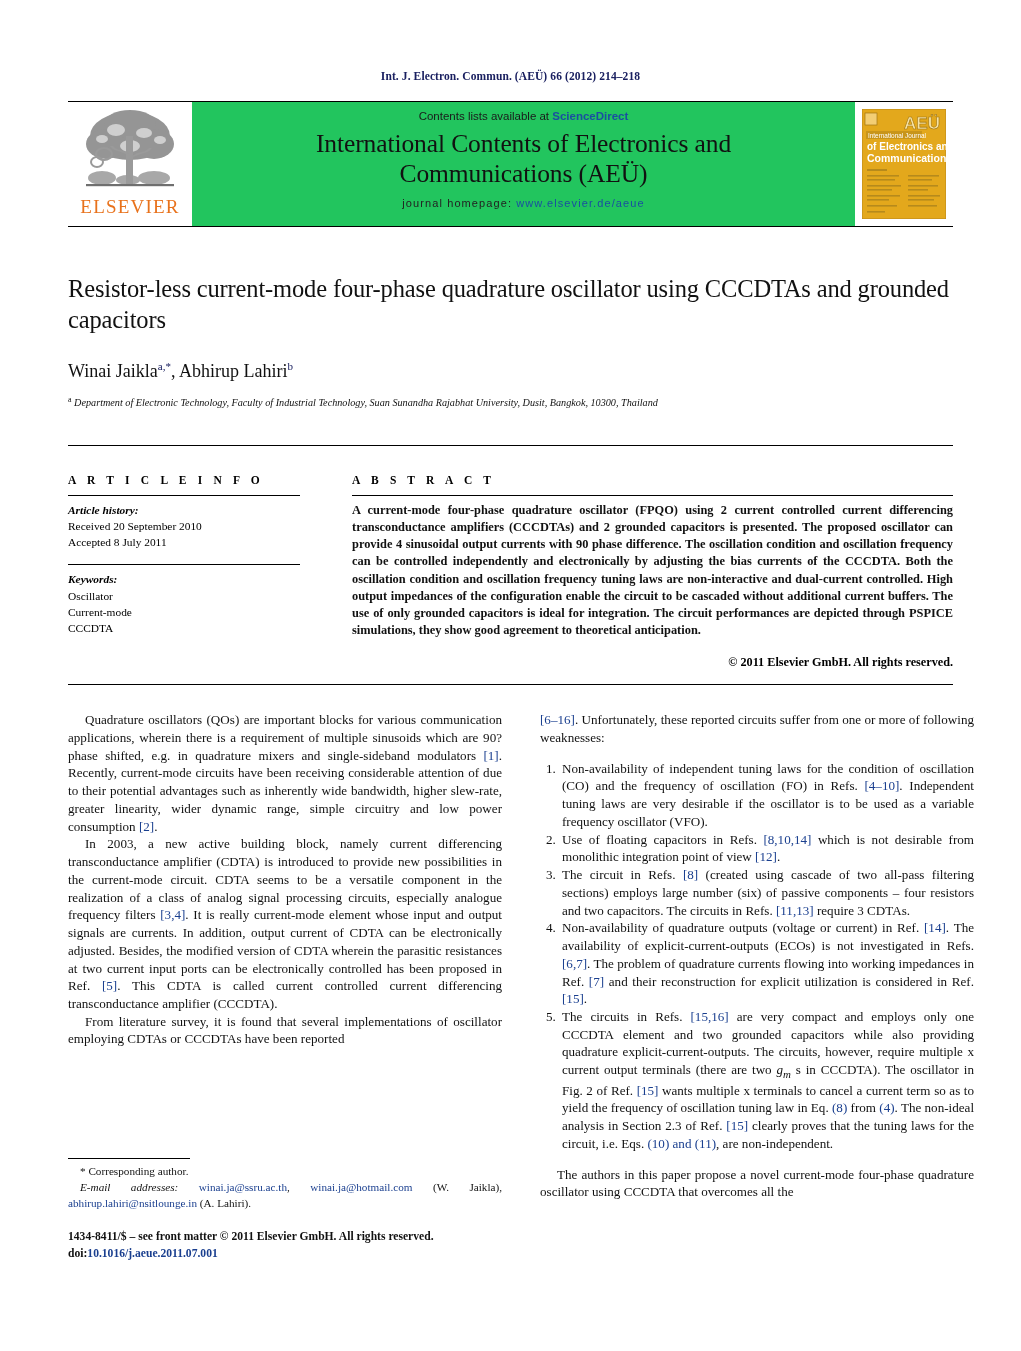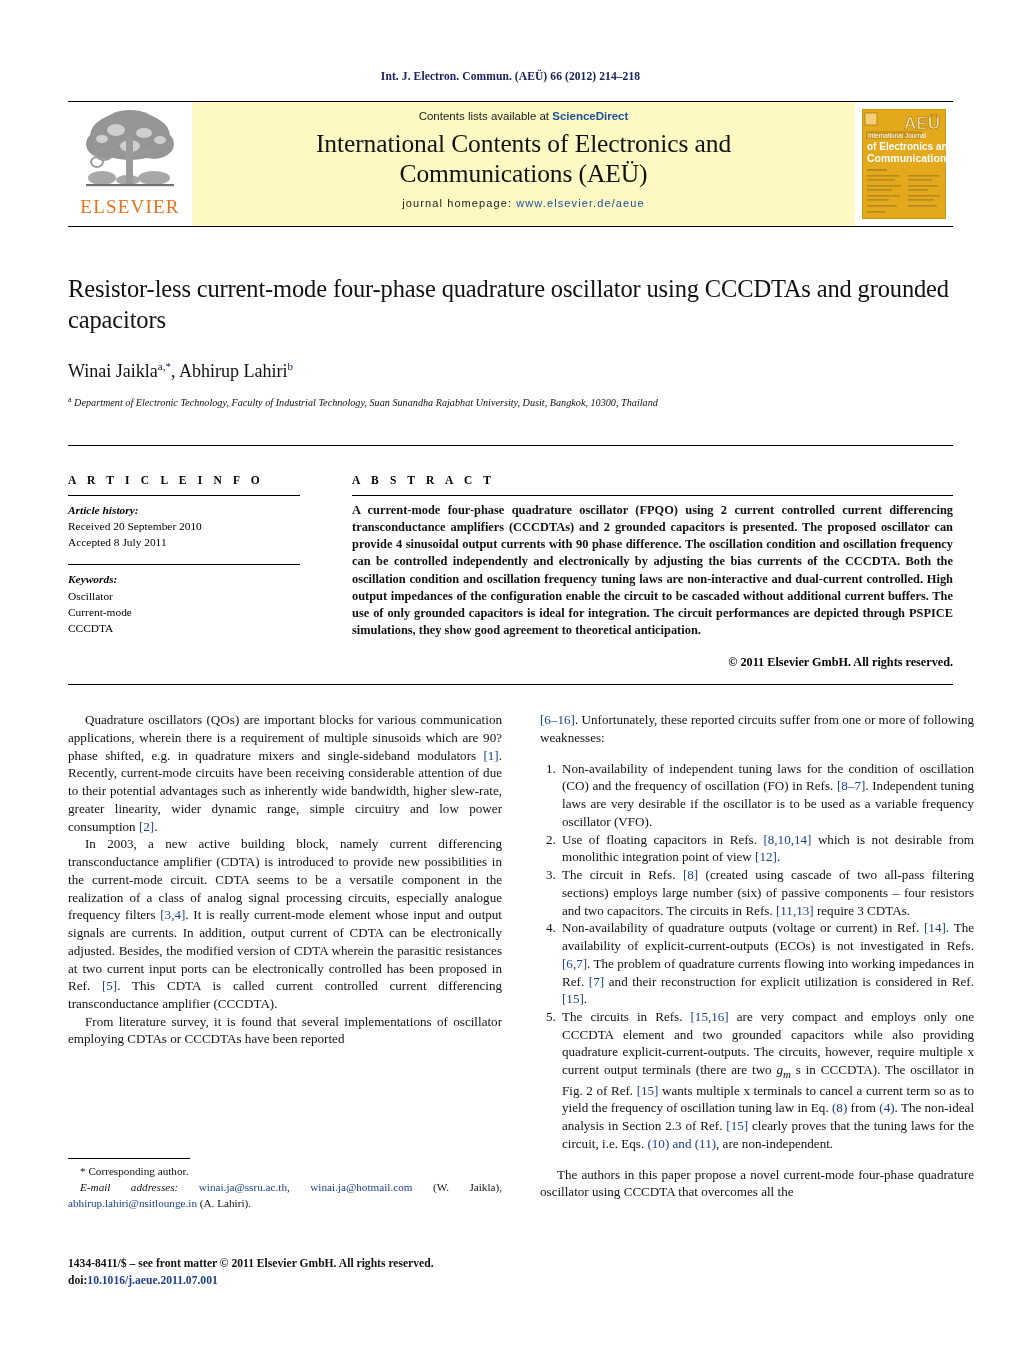--- a/index.html
+++ b/index.html
@@ -59,21 +59,21 @@
   .elsevier-word {
     font-family: "Liberation Serif", serif;
     font-size: 19px;
     letter-spacing: 1.2px;
     color: #E8721C;
     line-height: 1;
     margin-top: 1px;
   }
   .journal-band {
     flex: 1 1 auto;
-    background: #fef9c3;
+    background: #22c55e;
     display: flex;
     flex-direction: column;
     align-items: center;
     justify-content: flex-start;
     padding-top: 8px;
     box-sizing: border-box;
   }
   .contents-line {
     font-family: "Liberation Sans", sans-serif;
     font-size: 11.5px;
@@ -235,21 +235,21 @@
     line-height: 1.42;
     text-align: justify;
     color:#111;
   }
   .footnote .fn-line.ind { text-indent: 12px; }
   .footnote .it { font-style: italic; }
   .mail { color:#1a3f8f; }
   .issn {
     position: absolute;
     left: 68px;
-    top: 1256px;
+    top: 1229px;
     width: 500px;
     font-family: "Liberation Serif", serif;
     font-size: 11.6px;
     line-height: 1.45;
     font-weight: bold;
     color:#111;
   }
   .doi-link { color:#1a3f8f; font-weight: bold; }
 </style>
 </head>
@@ -378,21 +378,21 @@
 
     <div class="col">
       <p class="body"><span>Quadrature oscillators (QOs) are important blocks for various communication applications, wherein there is a requirement of multiple sinusoids which are 90? phase shifted, e.g. in quadrature mixers and single-sideband modulators <span class="ref" style="color:#1a3f8f">[1]</span>. Recently, current-mode circuits have been receiving considerable attention of due to their potential advantages such as inherently wide bandwidth, higher slew-rate, greater linearity, wider dynamic range, simple circuitry and low power consumption <span class="ref" style="color:#1a3f8f">[2]</span>.</span></p>
       <p class="body"><span>In 2003, a new active building block, namely current differencing transconductance amplifier (CDTA) is introduced to provide new possibilities in the current-mode circuit. CDTA seems to be a versatile component in the realization of a class of analog signal processing circuits, especially analogue frequency filters <span class="ref" style="color:#1a3f8f">[3,4]</span>. It is really current-mode element whose input and output signals are currents. In addition, output current of CDTA can be electronically adjusted. Besides, the modified version of CDTA wherein the parasitic resistances at two current input ports can be electronically controlled has been proposed in Ref. <span class="ref" style="color:#1a3f8f">[5]</span>. This CDTA is called current controlled current differencing transconductance amplifier (CCCDTA).</span></p>
       <p class="body"><span>From literature survey, it is found that several implementations of oscillator employing CDTAs or CCCDTAs have been reported</span></p>
     </div>
 
     <div class="col">
       <p class="body noindent"><span><span class="ref" style="color:#1a3f8f">[6–16]</span>. Unfortunately, these reported circuits suffer from one or more of following weaknesses:</span></p>
       <ol class="weakness">
-        <li>Non-availability of independent tuning laws for the condition of oscillation (CO) and the frequency of oscillation (FO) in Refs. <span class="ref" style="color:#1a3f8f">[8–7]</span>. Independent tuning laws are very desirable if the oscillator is to be used as a variable frequency oscillator (VFO).</li>
+        <li>Non-availability of independent tuning laws for the condition of oscillation (CO) and the frequency of oscillation (FO) in Refs. <span class="ref" style="color:#1a3f8f">[4–10]</span>. Independent tuning laws are very desirable if the oscillator is to be used as a variable frequency oscillator (VFO).</li>
         <li>Use of floating capacitors in Refs. <span class="ref" style="color:#1a3f8f">[8,10,14]</span> which is not desirable from monolithic integration point of view <span class="ref" style="color:#1a3f8f">[12]</span>.</li>
         <li>The circuit in Refs. <span class="ref" style="color:#1a3f8f">[8]</span> (created using cascade of two all-pass filtering sections) employs large number (six) of passive components – four resistors and two capacitors. The circuits in Refs. <span class="ref" style="color:#1a3f8f">[11,13]</span> require 3 CDTAs.</li>
         <li>Non-availability of quadrature outputs (voltage or current) in Ref. <span class="ref" style="color:#1a3f8f">[14]</span>. The availability of explicit-current-outputs (ECOs) is not investigated in Refs. <span class="ref" style="color:#1a3f8f">[6,7]</span>. The problem of quadrature currents flowing into working impedances in Ref. <span class="ref" style="color:#1a3f8f">[7]</span> and their reconstruction for explicit utilization is considered in Ref. <span class="ref" style="color:#1a3f8f">[15]</span>.</li>
         <li>The circuits in Refs. <span class="ref" style="color:#1a3f8f">[15,16]</span> are very compact and employs only one CCCDTA element and two grounded capacitors while also providing quadrature explicit-current-outputs. The circuits, however, require multiple x current output terminals (there are two <span class="gm">g<sub>m</sub></span> s in CCCDTA). The oscillator in Fig. 2 of Ref. <span class="ref" style="color:#1a3f8f">[15]</span> wants multiple x terminals to cancel a current term so as to yield the frequency of oscillation tuning law in Eq. <span class="ref" style="color:#1a3f8f">(8)</span> from <span class="ref" style="color:#1a3f8f">(4)</span>. The non-ideal analysis in Section 2.3 of Ref. <span class="ref" style="color:#1a3f8f">[15]</span> clearly proves that the tuning laws for the circuit, i.e. Eqs. <span class="ref" style="color:#1a3f8f">(10) and (11)</span>, are non-independent.</li>
       </ol>
       <p class="body" style="margin-top:13px;"><span>The authors in this paper propose a novel current-mode four-phase quadrature oscillator using CCCDTA that overcomes all the</span></p>
     </div>
   </div>
 
   <div class="footnote">

